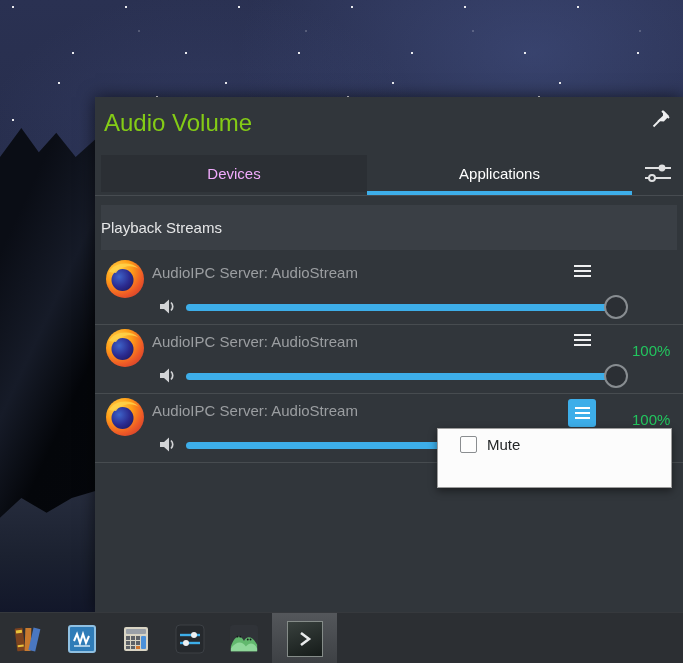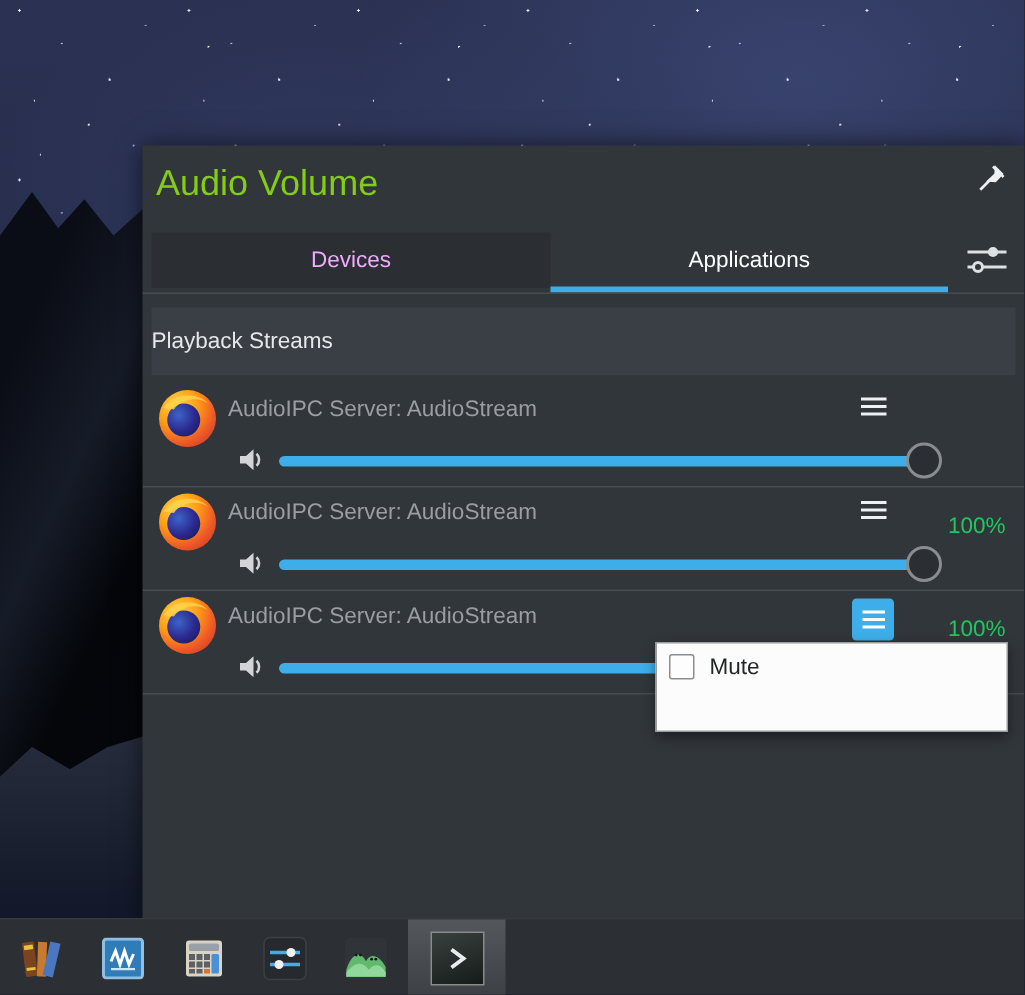--- a/index.html
+++ b/index.html
@@ -71,21 +71,21 @@
   .row-menu-btn .bars{background:#fff;box-shadow:0 5px 0 #fff,0 10px 0 #fff;margin-top:-10px;width:15px;}
   .speaker{position:absolute;left:64px;top:46px;}
   .track{position:absolute;left:91px;top:52px;width:441px;height:7px;border-radius:4px;background:#3daee9;}
   .handle{position:absolute;left:509px;top:43px;width:24px;height:24px;border-radius:50%;
     background:#2b2f34;border:2px solid #888d91;box-sizing:border-box;}
   .pct{position:absolute;left:537px;top:46px;width:46px;font-size:15px;color:#22c55e;margin-top:44px;}
   
   .menu{position:absolute;left:342px;top:331px;width:235px;height:60px;background:#fcfcfc;
     border:1px solid #9c9c9c;box-sizing:border-box;box-shadow:0 3px 8px rgba(0,0,0,.45);z-index:5;
     padding-top:1px;}
-  .menu-item{height:28px;display:flex;align-items:center;padding-left:8px;}
+  .menu-item{height:28px;display:flex;align-items:center;padding-left:22px;}
   .cb{width:17px;height:17px;box-sizing:border-box;border:1px solid #8a8d90;border-radius:2px;background:#fdfdfd;}
   .menu-label{margin-left:10px;font-size:15px;color:#232627;}
   
   .taskbar{position:absolute;left:0;top:612px;width:683px;height:51px;background:#2c2f33;
     border-top:1px solid rgba(255,255,255,.05);box-sizing:border-box;}
   .launcher{position:absolute;top:11px;width:30px;height:30px;display:flex;align-items:center;justify-content:center;}
   .task-active{position:absolute;left:272px;top:0;width:65px;height:51px;
     background:linear-gradient(180deg,#54575b,#3d4044);display:flex;align-items:center;justify-content:center;}
   .term-icon{width:36px;height:36px;background:linear-gradient(160deg,#39413e,#151b19);
     border:1px solid #858c89;box-sizing:border-box;display:flex;align-items:center;justify-content:center;}

